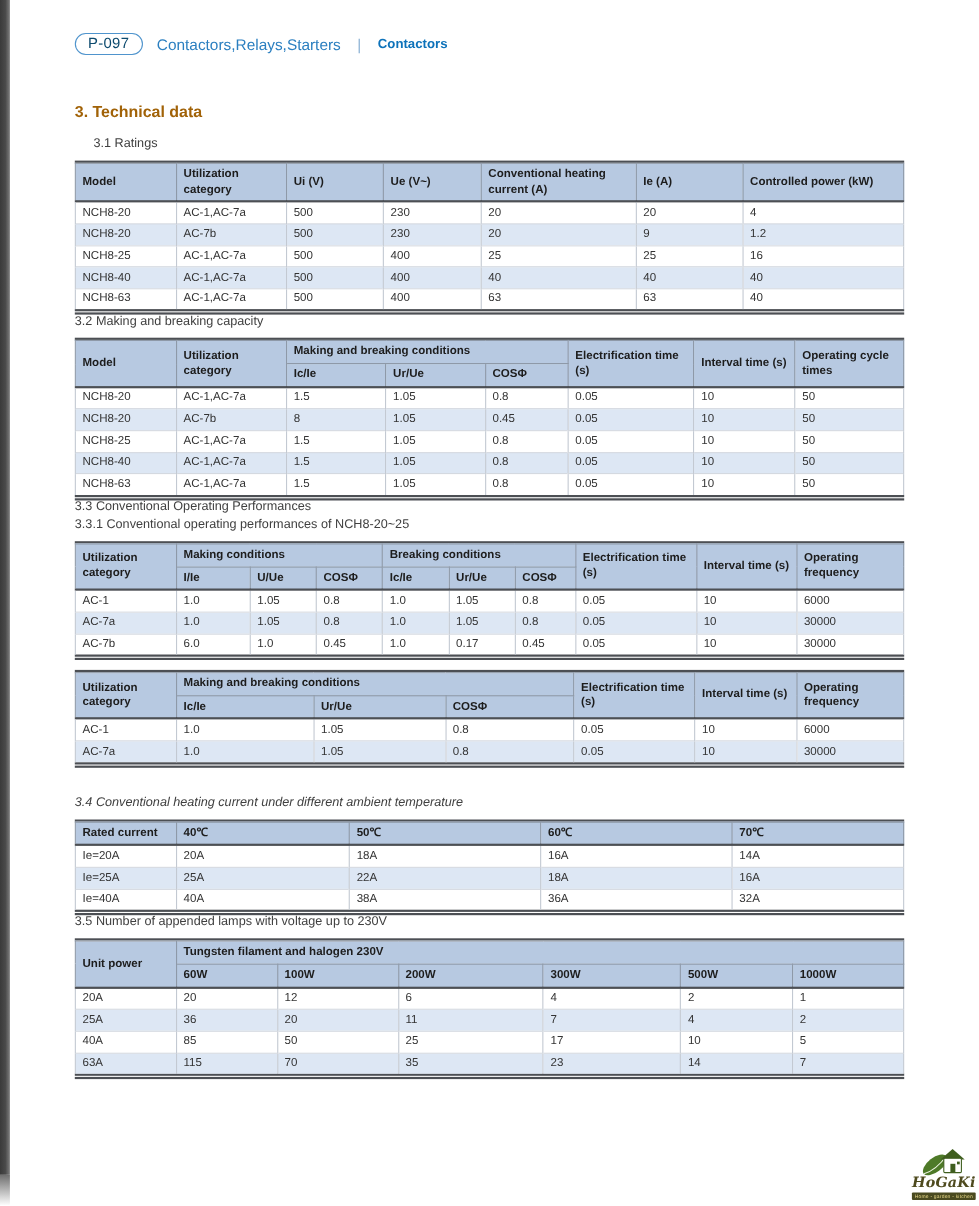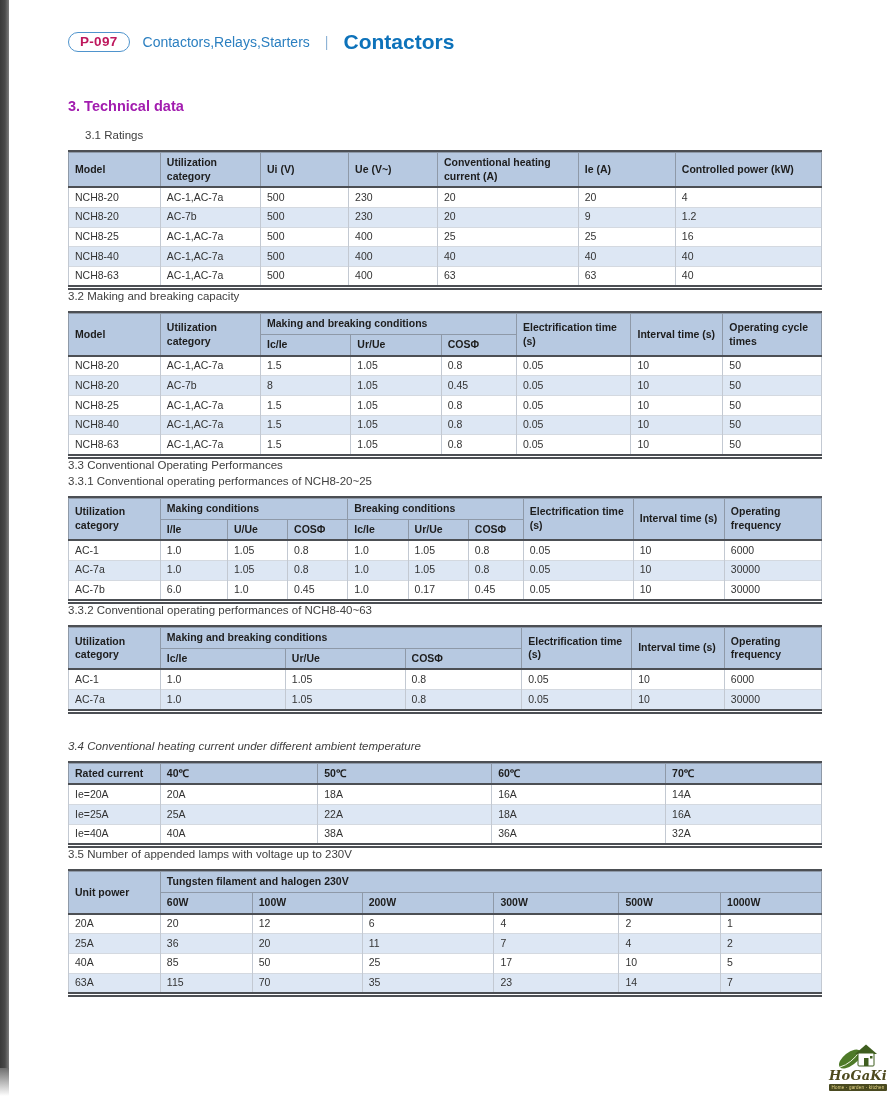--- a/index.html
+++ b/index.html
@@ -14,28 +14,28 @@
   }
   .spine::after{
     content:"";position:absolute;left:0;bottom:-28px;width:9px;height:28px;
     background:linear-gradient(to bottom,rgba(74,74,74,.8),rgba(74,74,74,0));
   }
   .content{margin:0 68px 0 68px;width:754px;}
 
   
   .topbar{display:flex;align-items:center;padding-top:30px;gap:13px;}
   .pill{
-    border:1.5px solid #4f94cd;border-radius:11px;color:#be185d;
-    font-size:13.5px;padding:1px 11px 2px 11px;letter-spacing:.3px;white-space:nowrap;font-weight:bold;
+    border:1.5px solid #4f94cd;border-radius:11px;color:#0c4a6e;
+    font-size:13.5px;padding:1px 11px 2px 11px;letter-spacing:.3px;white-space:nowrap;
   }
   .crumb{color:#2b7fc0;font-size:14px;}
   .crumb-sep{color:#8fb4d6;font-size:14px;margin:0 2px;}
-  .doc-title{color:#0d72ba;font-size:21px;font-weight:bold;}
-
-  .h-section{color:#a21caf;font-size:14.5px;font-weight:bold;margin:44px 0 0 0;}
+  .doc-title{color:#0d72ba;font-size:12px;font-weight:bold;}
+
+  .h-section{color:#a16207;font-size:14.5px;font-weight:bold;margin:44px 0 0 0;}
   .sub-label{font-size:11.5px;color:#404040;}
   .m1{margin-top:15px;margin-left:17px;}
   .m-after-tbl{}
   .m-after-tbl-lg{margin-top:26px;font-style:italic;}
   .m-tight{margin-top:4px;}
 
   
   .tblwrap{margin-top:9px;border-top:2px solid #4c4f54;border-bottom:5px double #4c4f54;}
   table.dt{
     width:100%;border-collapse:collapse;table-layout:fixed;
@@ -306,21 +306,20 @@
             <td>0.17</td>
             <td>0.45</td>
             <td>0.05</td>
             <td>10</td>
             <td>30000</td>
           </tr>
         </tbody>
       </table>
   </div>
 
-  <div class="sub-label m-after-tbl">3.3.2 Conventional operating performances of NCH8-40~63</div>
   <div class="tblwrap">
     <table class="dt">
         <colgroup>
           <col style="width: 12.2%;">
           <col style="width: 16.6%;">
           <col style="width: 15.9%;">
           <col style="width: 15.5%;">
           <col style="width: 14.6%;">
           <col style="width: 12.3%;">
           <col style="width: 12.9%;">

